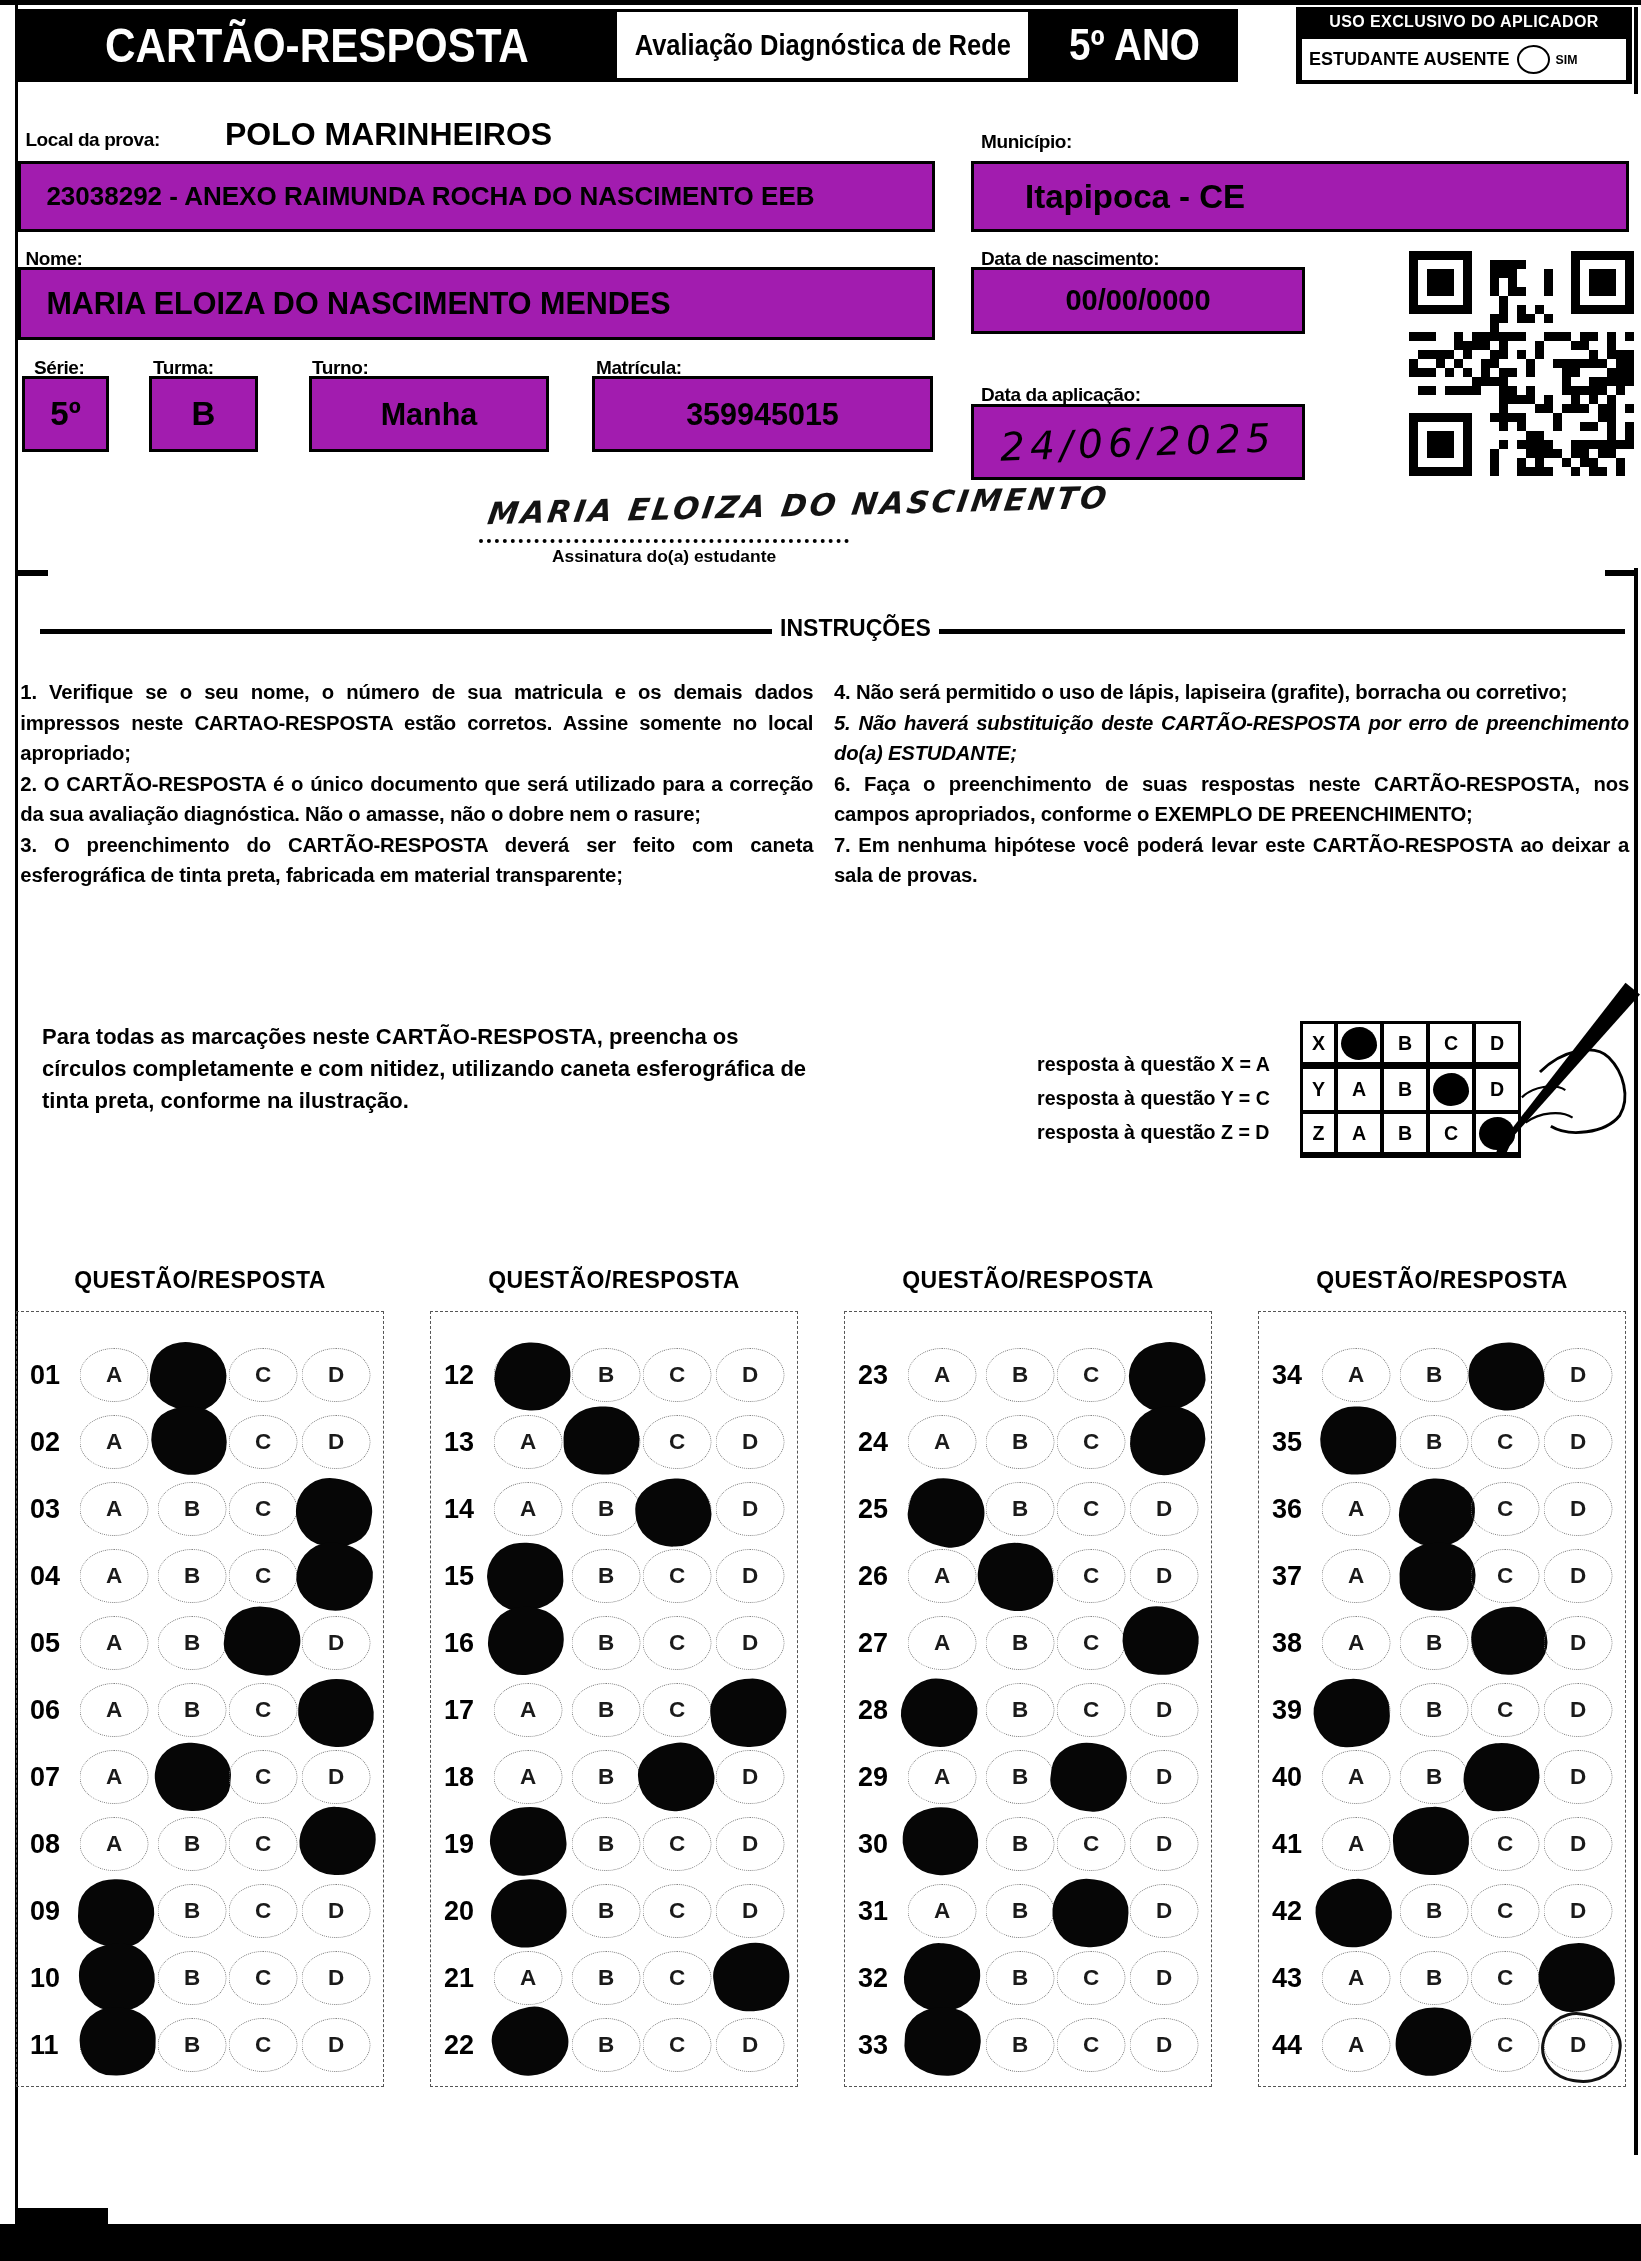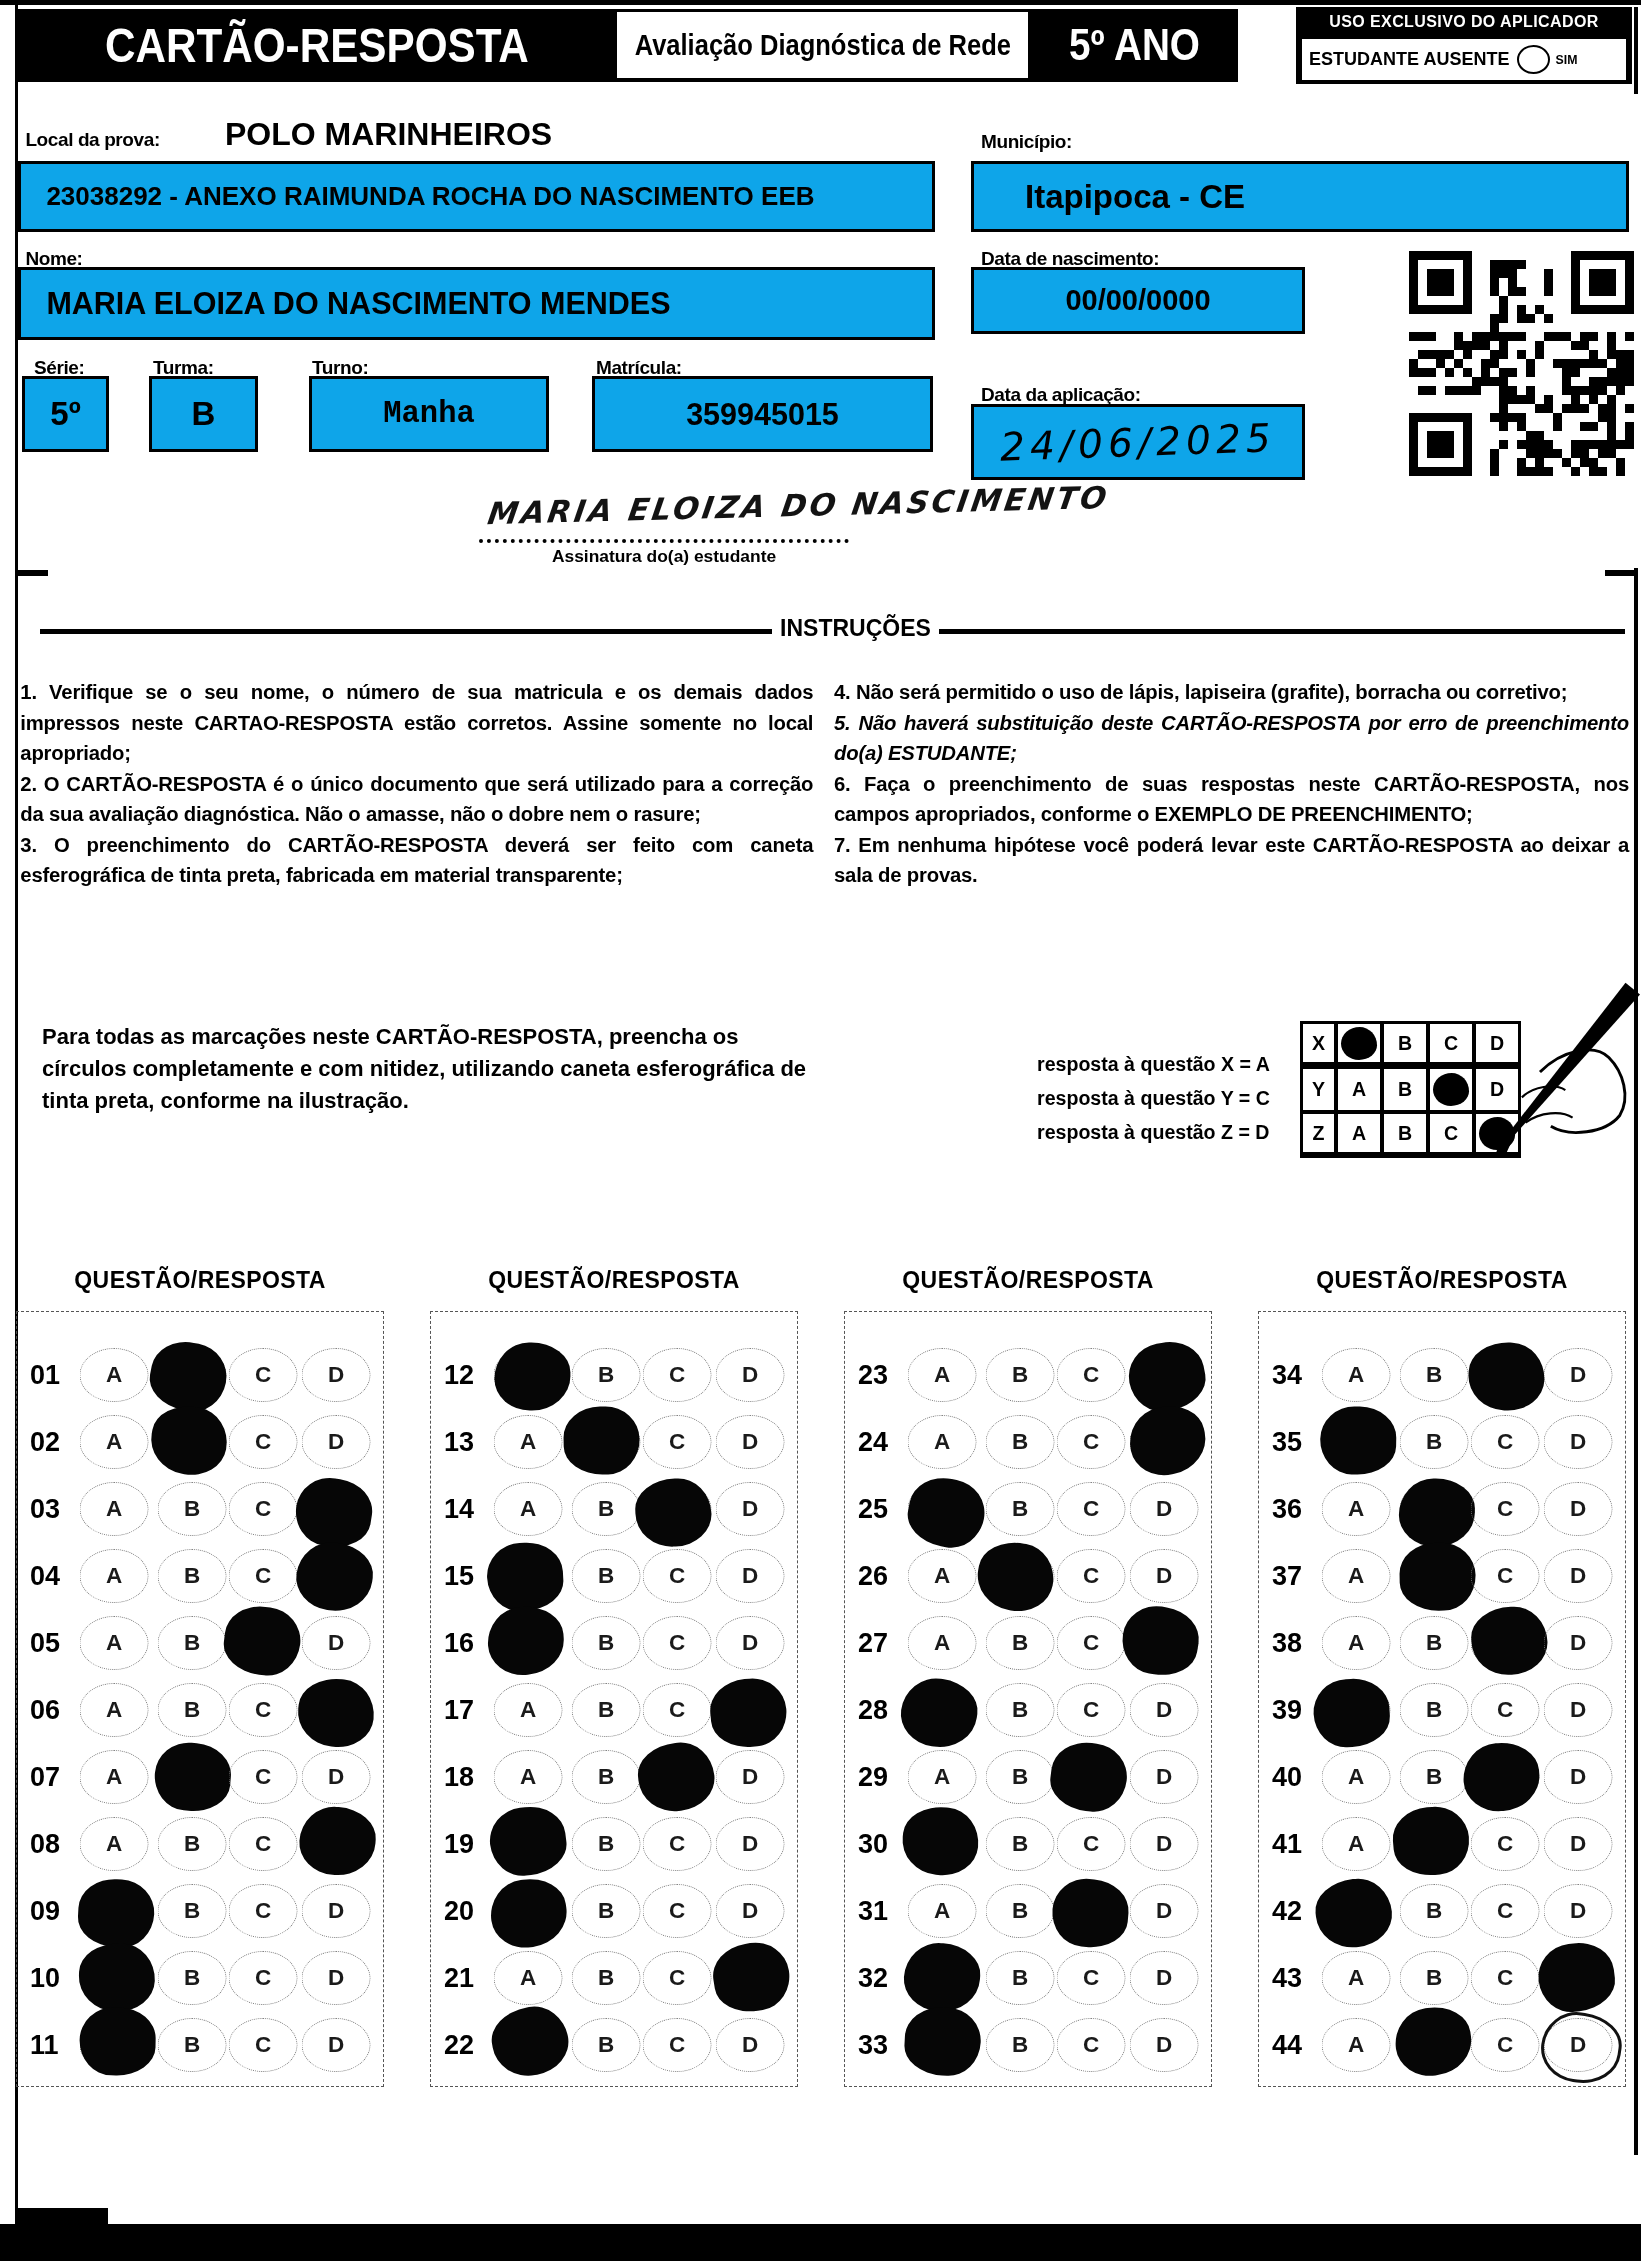--- a/index.html
+++ b/index.html
@@ -1,19 +1,19 @@
 <!DOCTYPE html>
 <html style="font-size:11.6px"><head>
 <meta charset="utf-8">
 <style>
   html,body{margin:0;padding:0;background:#fff;}
   body{width:1642px;height:2261px;position:relative;font-family:"Liberation Sans",sans-serif;color:#000;}
   .abs{position:absolute;}
   .blackbox{background:#000;color:#fff;}
-  .bordered{border:3.6px solid #000;background:#0ea5e9;box-sizing:border-box;}
+  .bordered{border:3.6px solid #000;background:#a21caf;box-sizing:border-box;}
   .flexc{display:flex;align-items:center;justify-content:center;}
   .lbl{font-weight:bold;font-size:19px;letter-spacing:-0.4px;}
   .val-big{font-weight:bold;}
   .cond{transform:scaleX(0.88);transform-origin:center;white-space:nowrap;}
   
   .hdr-title1{font-size:48px;font-weight:bold;letter-spacing:0;}
   .hdr-title2{font-size:29px;font-weight:bold;}
   .hdr-title3{font-size:44px;font-weight:bold;}
   .uso-label{font-size:16px;font-weight:bold;text-align:center;padding-top:5.8px;letter-spacing:0.4px;}
   .absent-box{position:absolute;left:5.8px;right:5.8px;top:32px;height:41px;background:#fff;color:#000;display:flex;align-items:center;padding:0 7.3px;box-sizing:border-box;}
@@ -306,21 +306,21 @@
 <div class="abs lbl" style="left:312px;top:357px;">Turno:</div>
 <div class="abs lbl" style="left:596px;top:357px;">Matrícula:</div>
 
 <div class="abs bordered flexc" style="left:22px;top:376px;width:87px;height:76px;">
     <span style="font-size:33px;font-weight:bold;">5º</span>
   </div>
 <div class="abs bordered flexc" style="left:149px;top:376px;width:109px;height:76px;">
     <span style="font-size:33px;font-weight:bold;">B</span>
   </div>
 <div class="abs bordered flexc" style="left:309px;top:376px;width:240px;height:76px;">
-    <span style="font-size:30.5px;font-weight:bold;font-family:Liberation Mono, monospace;">Manha</span>
+    <span style="font-size:30.5px;font-weight:bold;">Manha</span>
   </div>
 <div class="abs bordered flexc" style="left:592px;top:376px;width:341px;height:76px;">
     <span style="font-size:30.5px;font-weight:bold;">359945015</span>
   </div>
 
 <div class="abs lbl" style="left:981px;top:384px;">Data da aplicação:</div>
 <div class="abs bordered flexc" style="left:971px;top:404px;width:334px;height:76px;">
   <span class="handwrite" style="font-size:39px;letter-spacing:5.1px;transform:rotate(-2deg);">24/06/2025</span>
 </div>
 

